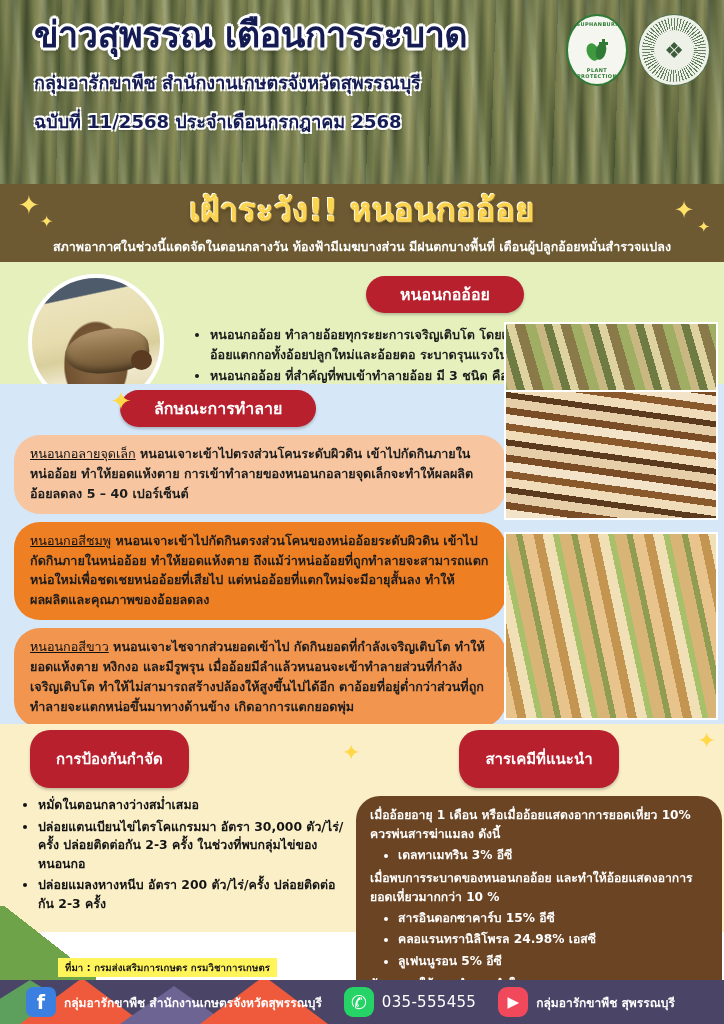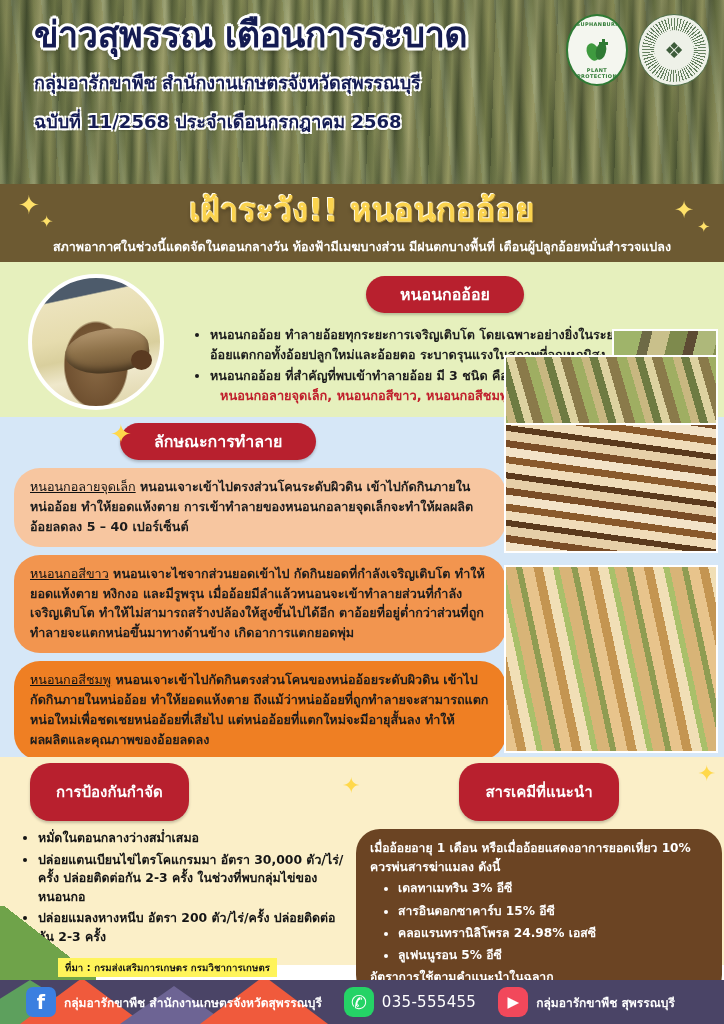--- a/index.html
+++ b/index.html
@@ -93,21 +93,21 @@
     font-size: 12.5px; font-weight: 700; color: #ffffff;
   }
   .spark { position: absolute; color: #ffe169; font-size: 20px; line-height: 1; }
   .spark.s1 { left: 18px; top: 8px; font-size: 26px; }
   .spark.s2 { left: 40px; top: 30px; font-size: 16px; }
   .spark.s3 { right: 30px; top: 14px; font-size: 24px; }
   .spark.s4 { right: 14px; top: 36px; font-size: 15px; }
 
   
   .sec-intro {
-    position: relative; width: 100%; height: 155px;
+    position: relative; width: 100%; height: 122px;
     background: #e6f0bd; padding: 10px 10px 0 10px;
     display: flex; align-items: flex-start;
   }
   .pest-photo {
     width: 136px; height: 136px; border-radius: 50%; flex: 0 0 auto;
     margin: 2px 0 0 18px; border: 4px solid #ffffff;
     background:
       radial-gradient(ellipse at 50% 68%, #8a6a45 0%, #6f5030 34%, transparent 36%),
       linear-gradient(168deg, #4d5b6b 0%, #4d5b6b 18%, #ece3bd 19%, #e6dcae 44%, #d9cf9d 58%, #efe8cb 72%, #dcd2a5 100%);
     position: relative; overflow: hidden;
@@ -301,25 +301,25 @@
 
   <div class="sec-damage">
     <div class="damage-head">
       <span class="spark-y">✦</span>
       <span class="pill">ลักษณะการทำลาย</span>
     </div>
 
     <div class="dmg-box dmg-1">
       <span class="dmg-term">หนอนกอลายจุดเล็ก</span><span> หนอนเจาะเข้าไปตรงส่วนโคนระดับผิวดิน เข้าไปกัดกินภายในหน่ออ้อย ทำให้ยอดแห้งตาย การเข้าทำลายของหนอนกอลายจุดเล็กจะทำให้ผลผลิตอ้อยลดลง 5 – 40 เปอร์เซ็นต์</span>
     </div>
+    <div class="dmg-box dmg-3">
+      <span class="dmg-term">หนอนกอสีชมพู</span><span>  หนอนเจาะเข้าไปกัดกินตรงส่วนโคนของหน่ออ้อยระดับผิวดิน เข้าไปกัดกินภายในหน่ออ้อย ทำให้ยอดแห้งตาย ถึงแม้ว่าหน่ออ้อยที่ถูกทำลายจะสามารถแตกหน่อใหม่เพื่อชดเชยหน่ออ้อยที่เสียไป แต่หน่ออ้อยที่แตกใหม่จะมีอายุสั้นลง ทำให้ผลผลิตและคุณภาพของอ้อยลดลง</span>
+    </div>
     <div class="dmg-box dmg-2">
       <span class="dmg-term">หนอนกอสีขาว</span><span> หนอนเจาะไชจากส่วนยอดเข้าไป กัดกินยอดที่กำลังเจริญเติบโต ทำให้ยอดแห้งตาย หงิกงอ และมีรูพรุน เมื่ออ้อยมีลำแล้วหนอนจะเข้าทำลายส่วนที่กำลังเจริญเติบโต ทำให้ไม่สามารถสร้างปล้องให้สูงขึ้นไปได้อีก ตาอ้อยที่อยู่ต่ำกว่าส่วนที่ถูกทำลายจะแตกหน่อขึ้นมาทางด้านข้าง เกิดอาการแตกยอดพุ่ม</span>
-    </div>
-    <div class="dmg-box dmg-3">
-      <span class="dmg-term">หนอนกอสีชมพู</span><span>  หนอนเจาะเข้าไปกัดกินตรงส่วนโคนของหน่ออ้อยระดับผิวดิน เข้าไปกัดกินภายในหน่ออ้อย ทำให้ยอดแห้งตาย ถึงแม้ว่าหน่ออ้อยที่ถูกทำลายจะสามารถแตกหน่อใหม่เพื่อชดเชยหน่ออ้อยที่เสียไป แต่หน่ออ้อยที่แตกใหม่จะมีอายุสั้นลง ทำให้ผลผลิตและคุณภาพของอ้อยลดลง</span>
     </div>
 
     <div class="dmg-photo photo-stalk"></div>
     <div class="dmg-photo photo-section"></div>
     <div class="dmg-photo photo-wilt"></div>
   </div>
 
   <div class="sec-bottom">
     <div class="col-left">
       <div style="padding-left:30px;">
@@ -336,20 +336,21 @@
       <span class="spark-g" style="left:-14px;top:10px;">✦</span>
       <span class="spark-g" style="right:6px;top:-2px;">✦</span>
       <div style="text-align:center;">
         <span class="pill-sm">สารเคมีที่แนะนำ</span>
       </div>
       <div class="chem-box">
         <div>เมื่ออ้อยอายุ 1 เดือน หรือเมื่ออ้อยแสดงอาการยอดเหี่ยว 10% ควรพ่นสารฆ่าแมลง ดังนี้</div>
         <ul>
           <li>เดลทาเมทริน 3% อีซี</li>
         </ul>
+        <div>เมื่อพบการระบาดของหนอนกออ้อย และทำให้อ้อยแสดงอาการยอดเหี่ยวมากกว่า 10 %</div>
         <ul>
           <li>สารอินดอกซาคาร์บ 15% อีซี</li>
           <li>คลอแรนทรานิลิโพรล 24.98% เอสซี</li>
           <li>ลูเฟนนูรอน 5% อีซี</li>
         </ul>
         <div>อัตราการใช้ตามคำแนะนำในฉลาก</div>
       </div>
     </div>
   </div>
 

